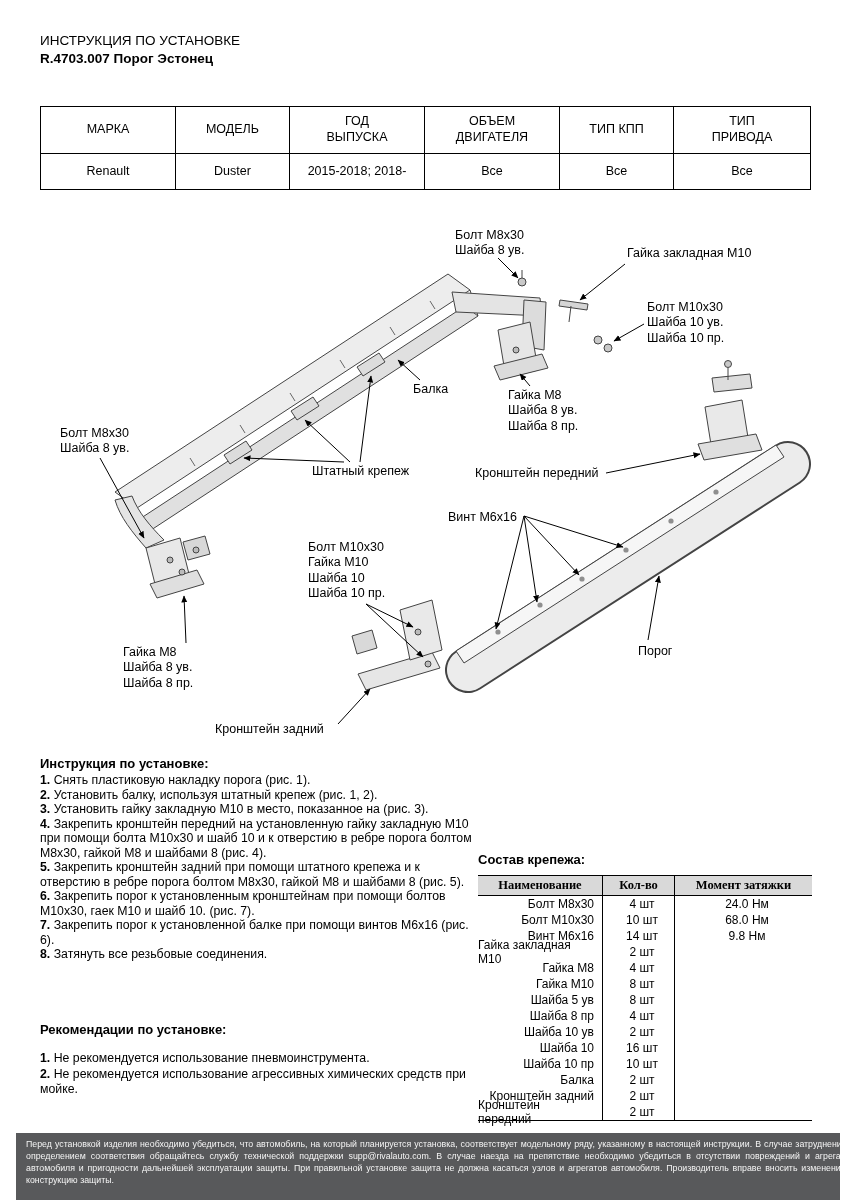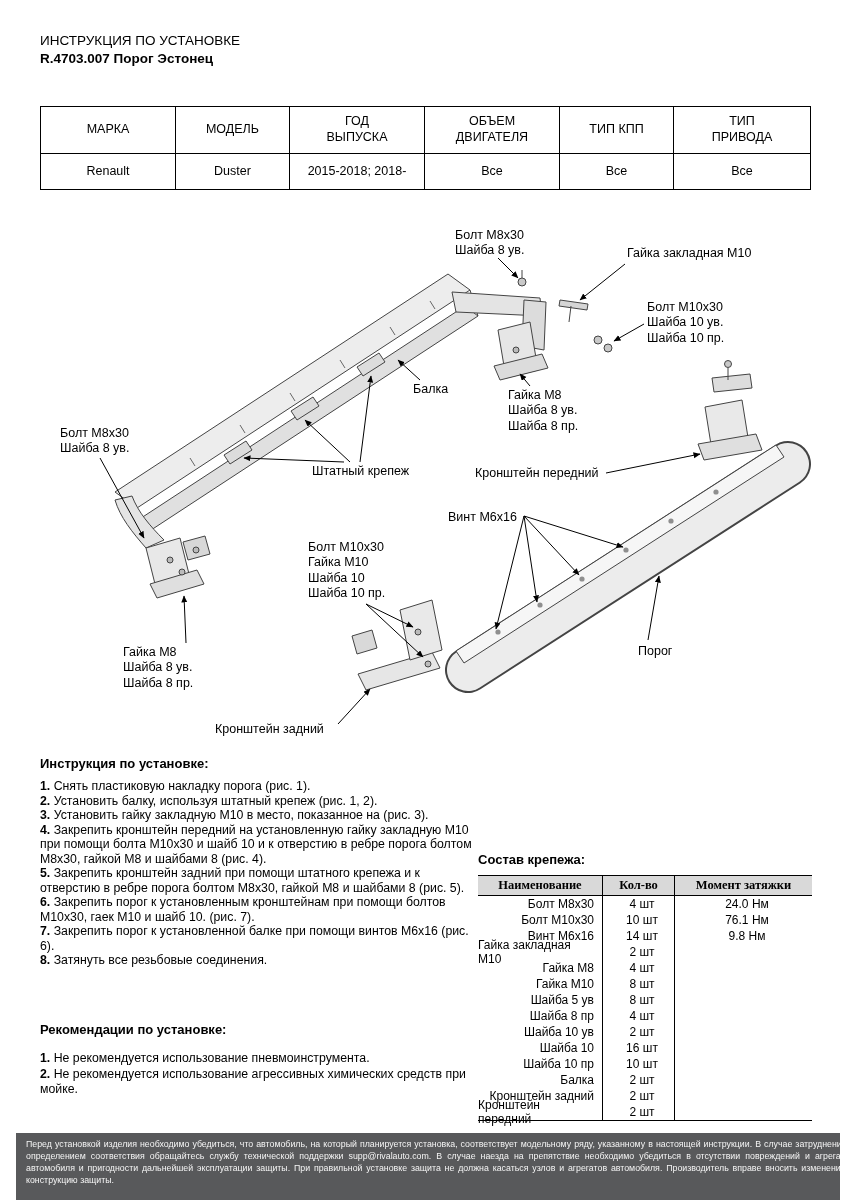--- a/index.html
+++ b/index.html
@@ -18,21 +18,21 @@
   .vhead { height:47px; }
   .vdata { height:36px; }
 
   .diagram { position:absolute; left:0; top:212px; width:848px; height:542px; }
   .diagram svg { position:absolute; left:0; top:0; }
   #diagram-labels { position:absolute; left:0; top:0; width:848px; height:542px; }
   .dlabel { position:absolute; font-size:12.5px; line-height:1.22; white-space:pre-line; color:#000; }
   #leaders line { stroke:#000; stroke-width:1; }
 
   .instructions { position:absolute; left:40px; top:756px; width:438px; font-size:12.3px; line-height:1.18; }
-  .sec-title { font-weight:bold; font-size:13px; margin-bottom:8px; }
+  .sec-title { font-weight:bold; font-size:13px; margin-bottom:2px; }
   .step .num, .rec .num { font-weight:bold; }
   .recommendations { position:absolute; left:40px; top:1022px; width:438px; font-size:12.3px; line-height:1.25; }
   .recommendations .sec-title { margin-bottom:13px; }
 
   .hardware { position:absolute; left:478px; top:852px; width:334px; }
   .hardware .sec-title { margin-bottom:8px; }
   .hw-table { display:grid; grid-template-columns:124px 72px 138px;
     border-top:1px solid #000; border-bottom:1px solid #000; font-size:12px; }
   .hw-cell { height:16px; display:flex; align-items:center; }
   .hw-head { background:#d9d9d9; font-weight:bold; height:20px; border-bottom:1px solid #000;
@@ -221,21 +221,21 @@
     <div class="sec-title">Состав крепежа:</div>
     <div class="hw-table" id="hw-table">
         <div class="hw-cell hw-head">Наименование</div>
         <div class="hw-cell hw-head bl">Кол-во</div>
         <div class="hw-cell hw-head bl">Момент затяжки</div>
         <div class="hw-cell hw-name">Болт М8х30</div>
         <div class="hw-cell hw-qty bl">4 шт</div>
         <div class="hw-cell hw-torque bl">24.0 Нм</div>
         <div class="hw-cell hw-name">Болт М10х30</div>
         <div class="hw-cell hw-qty bl">10 шт</div>
-        <div class="hw-cell hw-torque bl">76.1 Нм</div>
+        <div class="hw-cell hw-torque bl">68.0 Нм</div>
         <div class="hw-cell hw-name">Винт М6х16</div>
         <div class="hw-cell hw-qty bl">14 шт</div>
         <div class="hw-cell hw-torque bl">9.8 Нм</div>
         <div class="hw-cell hw-name">Гайка закладная М10</div>
         <div class="hw-cell hw-qty bl">2 шт</div>
         <div class="hw-cell hw-torque bl"></div>
         <div class="hw-cell hw-name">Гайка М8</div>
         <div class="hw-cell hw-qty bl">4 шт</div>
         <div class="hw-cell hw-torque bl"></div>
         <div class="hw-cell hw-name">Гайка М10</div>

